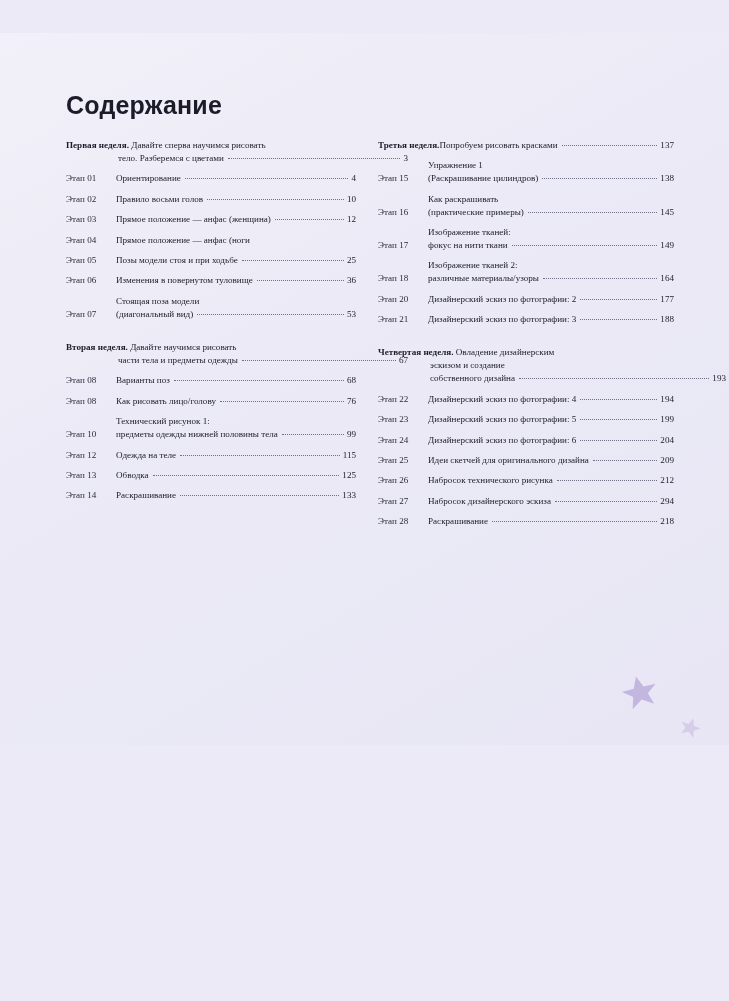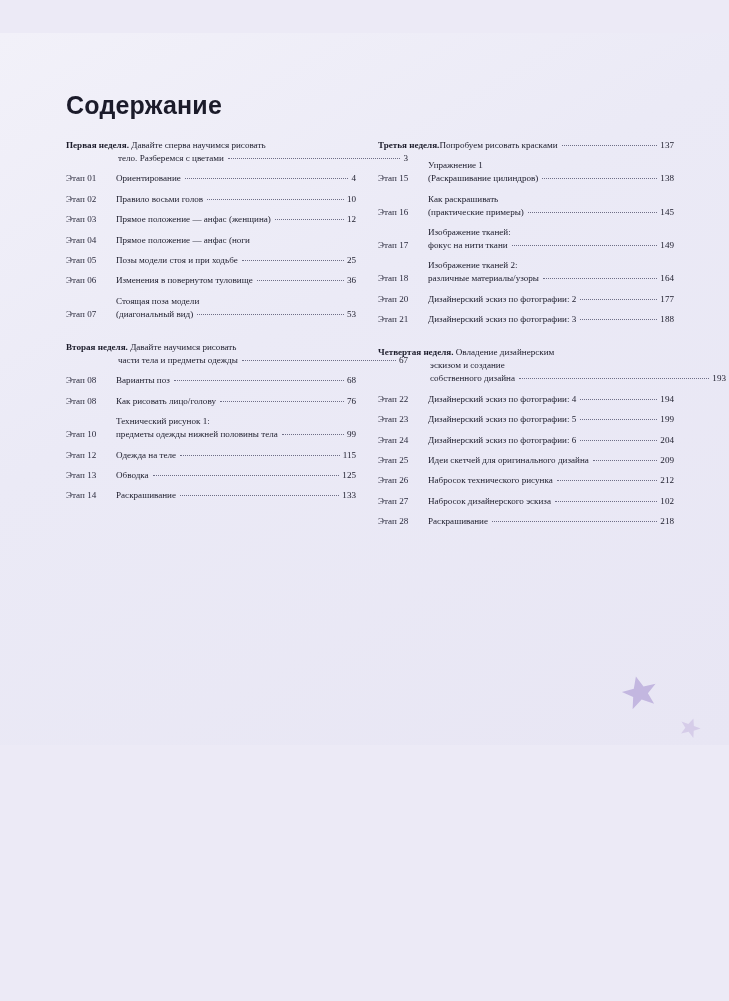--- a/index.html
+++ b/index.html
@@ -514,21 +514,21 @@
               <span class="pageno">212</span>
             </div>
           </div>
         </div>
         <div class="entry">
           <div class="step">Этап 27</div>
           <div class="body">
             <div class="line">
               <span class="label">Набросок дизайнерского эскиза</span>
               <span class="lead"></span>
-              <span class="pageno">102</span>
+              <span class="pageno">294</span>
             </div>
           </div>
         </div>
         <div class="entry">
           <div class="step">Этап 28</div>
           <div class="body">
             <div class="line">
               <span class="label">Раскрашивание</span>
               <span class="lead"></span>
               <span class="pageno">218</span>

